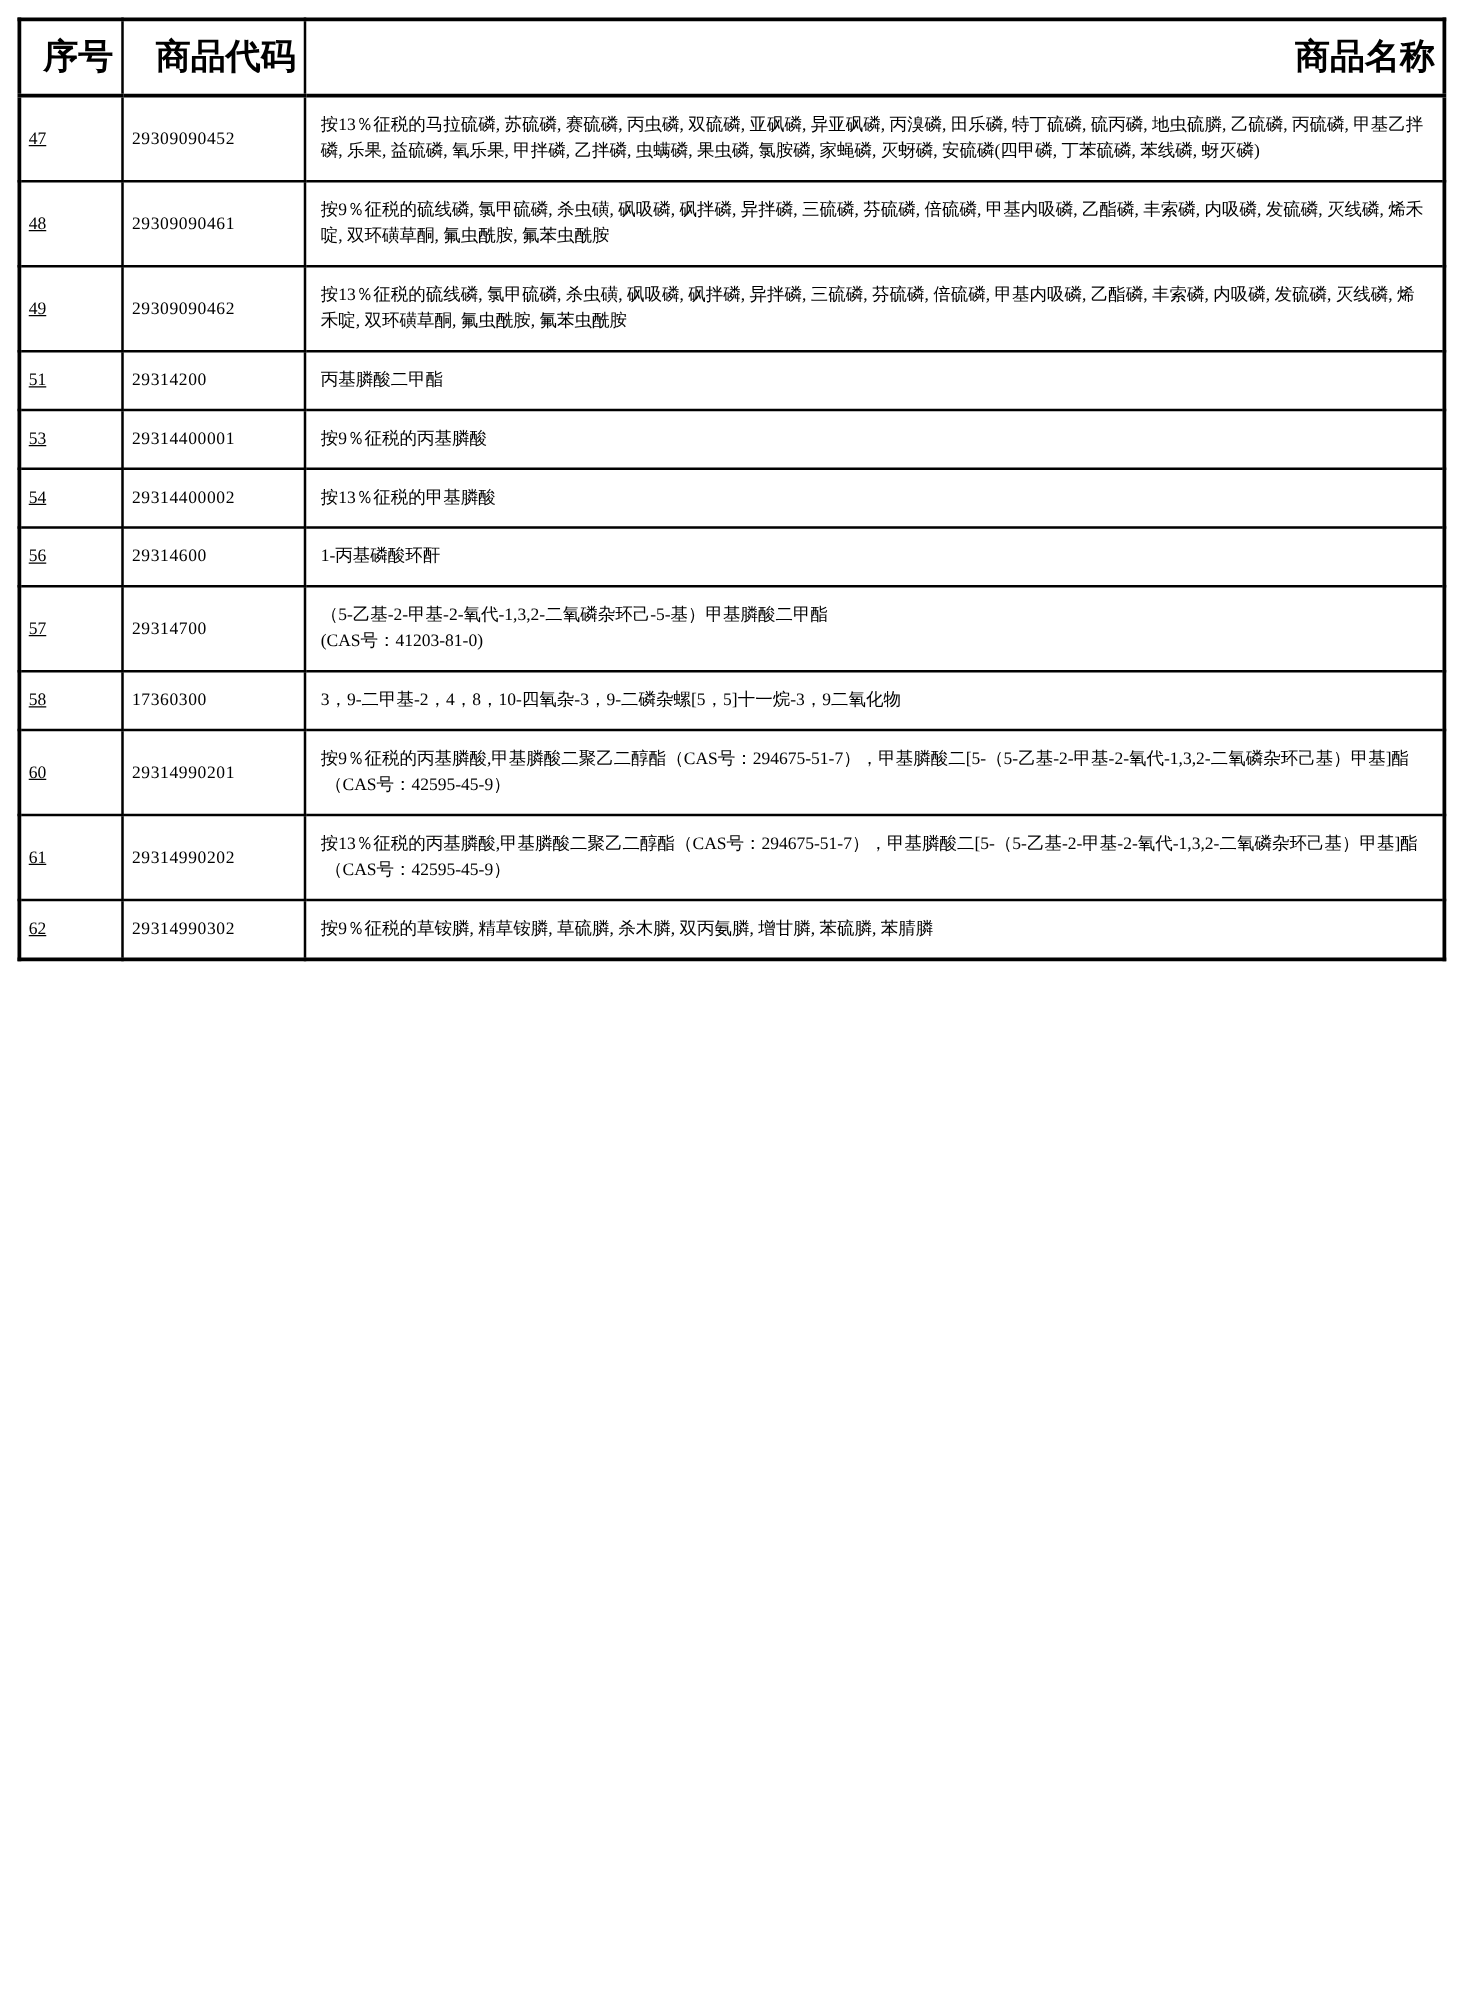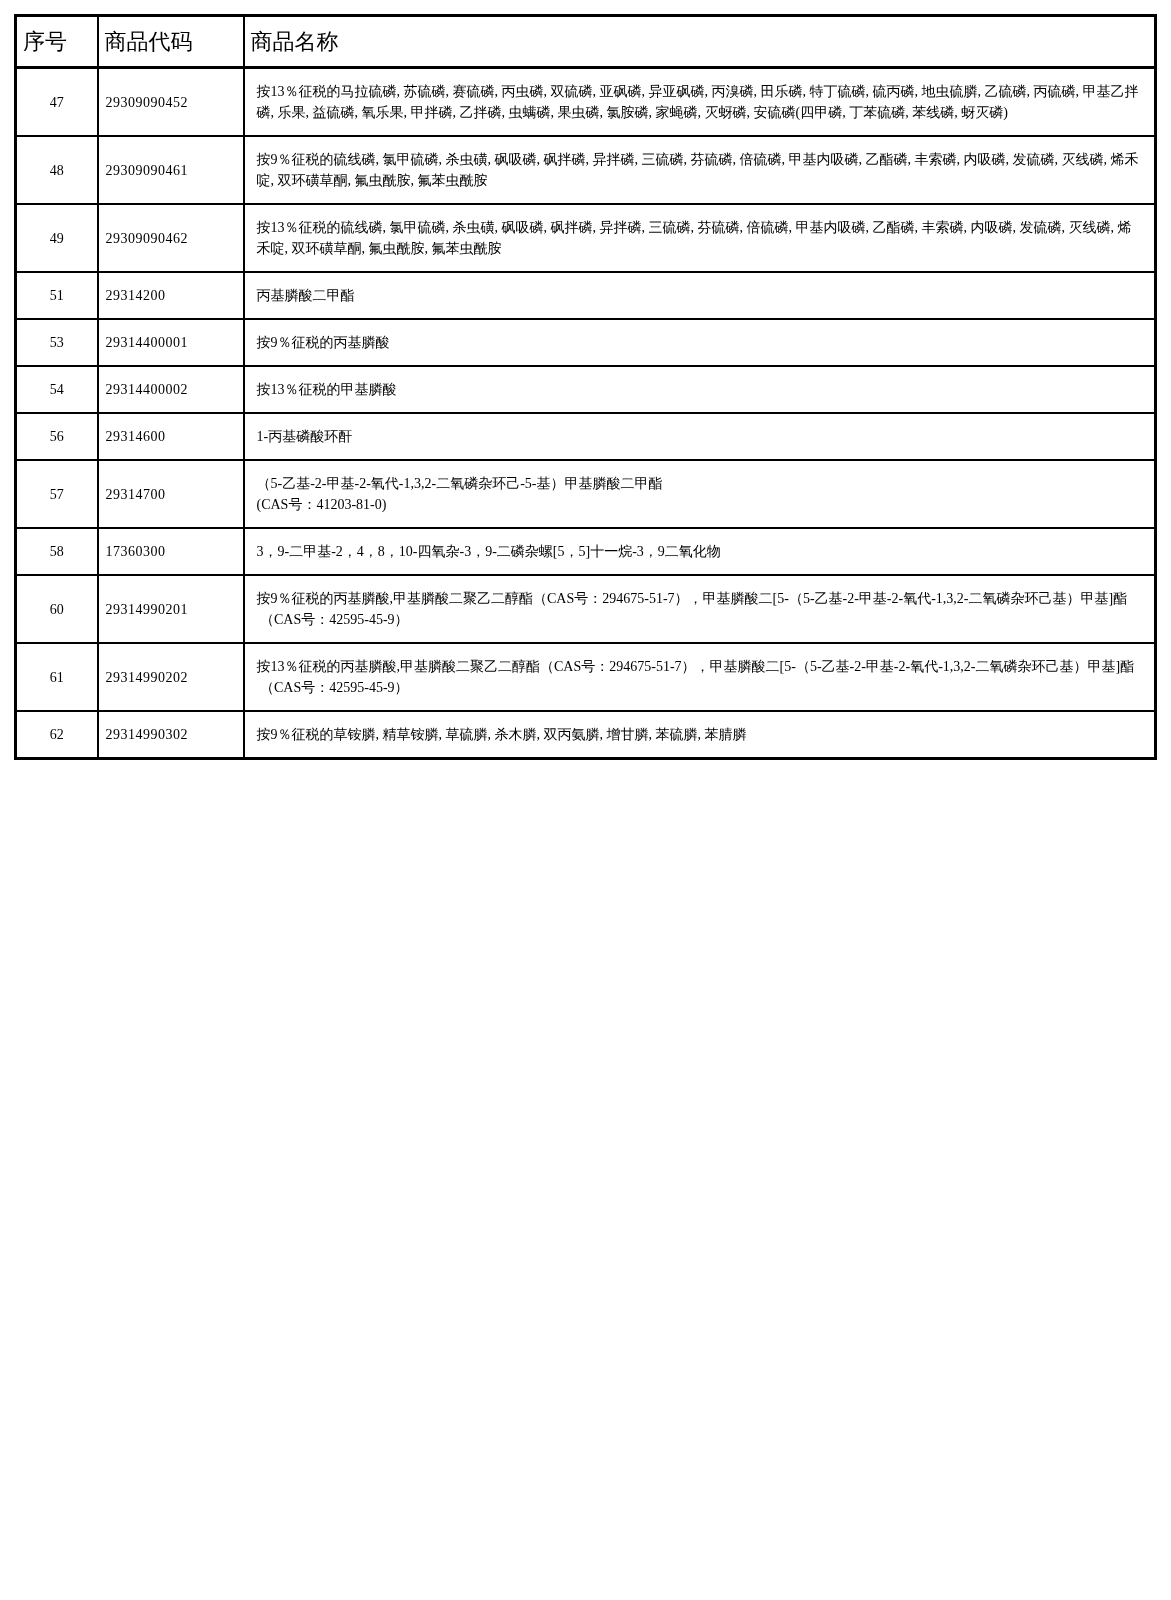--- a/index.html
+++ b/index.html
@@ -20,31 +20,31 @@
     border: 3px solid var(--border, #000000);
     table-layout: fixed;
   }
   th, td {
     border: 2px solid var(--border, #000000);
     font-size: 14px;
     line-height: 1.5;
     vertical-align: middle;
   }
   thead th {
-    font-weight: normal;
-    text-align: left;
+    font-weight: bold;
+    text-align: right;
     padding: 8px 6px;
-    font-size: 22px;
+    font-size: 28px;
     border-bottom: 3px solid var(--border, #000000);
   }
   th.col-serial { width: 82px; }
   th.col-code   { width: 146px; }
   td.cell-serial {
-    text-align: center;
     padding: 12px 6px;
+    text-decoration: underline;
   }
   td.cell-code {
     text-align: left;
     padding: 12px 4px 12px 7px;
     letter-spacing: 0.5px;
   }
   td.cell-name {
     text-align: left;
     padding: 12px 12px;
     white-space: pre-wrap;

